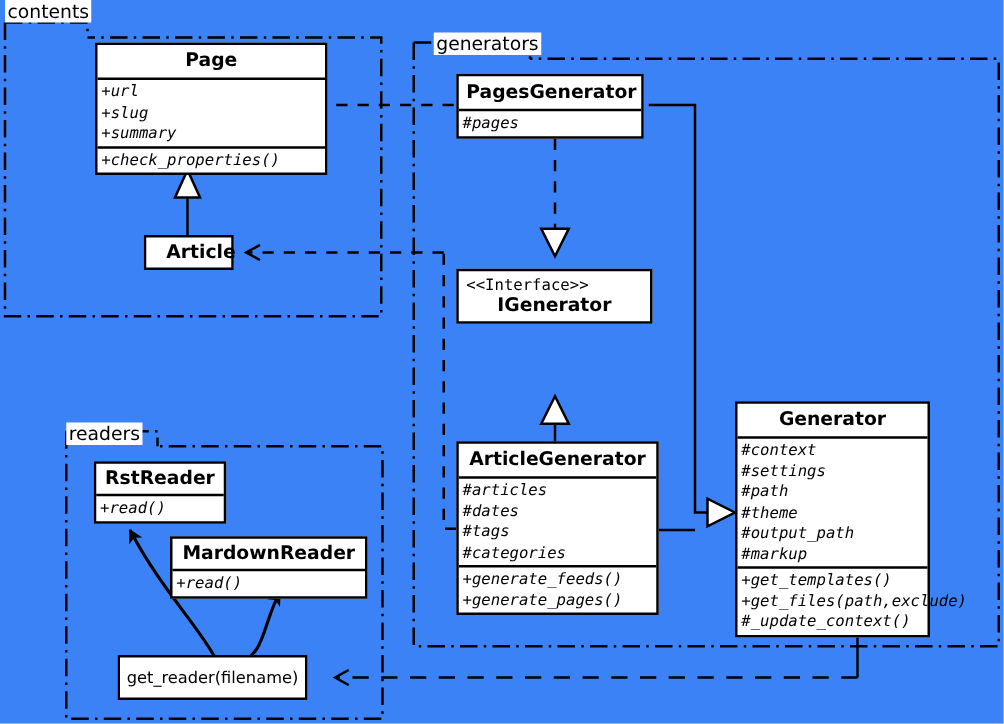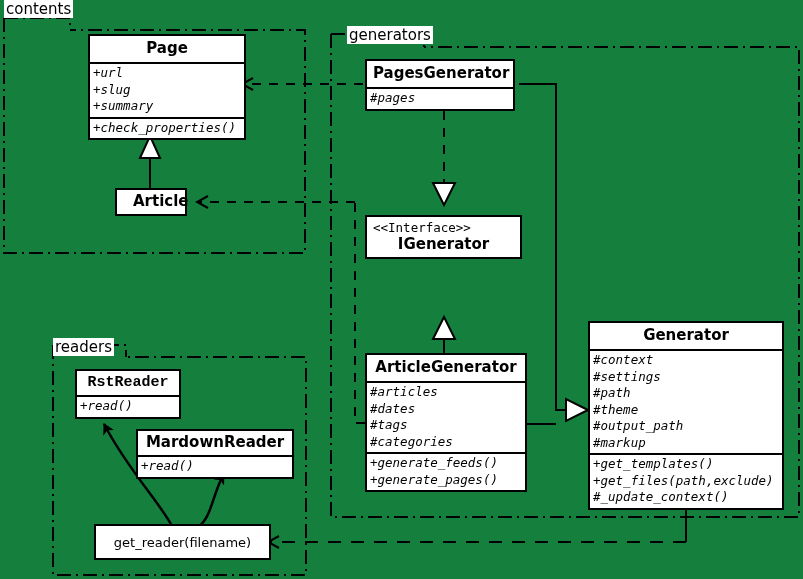--- a/index.html
+++ b/index.html
@@ -7,21 +7,21 @@
     padding: 0;
     background: #ffffff;
   }
   body {
     font-family: "DejaVu Sans", sans-serif;
   }
   #canvas {
     position: relative;
     width: 803px;
     height: 579px;
-    background: #15803d;
+    background: #3b82f6;
     overflow: hidden;
   }
   svg#diagram {
     position: absolute;
     left: 0;
     top: 0;
     width: 803px;
     height: 579px;
   }
   
@@ -165,21 +165,21 @@
       <path d="M196,528 C212,520 212,494 224,474" fill="none" stroke="#000" stroke-width="2.5" marker-end="url(#solid-arrow)"></path>
     </g>
   </svg>
 
   <div class="pkg-label" style="left:4px; top:0px;">contents</div>
 
   <div class="pkg-label" style="left:347px; top:26px;">generators</div>
 
   <div class="pkg-label" style="left:53px; top:338px;">readers</div>
 
-  <div class="uml-box" style="left:88px; top:34px; width:158px;">
+  <div class="uml-box" style="left:76px; top:34px; width:186px;">
     <div class="uml-title">Page</div>
     <div class="uml-compartment">
       <div>+url</div>
       <div>+slug</div>
       <div>+summary</div>
     </div>
     <div class="uml-compartment">
       <div>+check_properties()</div>
     </div>
   </div>
@@ -209,48 +209,48 @@
       <div>#dates</div>
       <div>#tags</div>
       <div>#categories</div>
     </div>
     <div class="uml-compartment">
       <div>+generate_feeds()</div>
       <div>+generate_pages()</div>
     </div>
   </div>
 
-  <div class="uml-box" style="left:588px; top:321px; width:196px;">
+  <div class="uml-box" style="left:588px; top:321px; width:156px;">
     <div class="uml-title">Generator</div>
     <div class="uml-compartment">
       <div>#context</div>
       <div>#settings</div>
       <div>#path</div>
       <div>#theme</div>
       <div>#output_path</div>
       <div>#markup</div>
     </div>
     <div class="uml-compartment">
       <div>+get_templates()</div>
       <div>+get_files(path,exclude)</div>
       <div>#_update_context()</div>
     </div>
   </div>
 
   <div class="uml-box" style="left:75px; top:369px; width:106px;">
-    <div class="uml-title" style="padding:3px 6px 4px 6px;font-family:Liberation Mono, monospace;">RstReader</div>
+    <div class="uml-title" style="padding:3px 6px 4px 6px;">RstReader</div>
     <div class="uml-compartment">
       <div>+read()</div>
     </div>
   </div>
 
   <div class="uml-box" style="left:136px; top:429px; width:158px;">
     <div class="uml-title" style="padding:3px 6px 4px 6px;">MardownReader</div>
     <div class="uml-compartment">
       <div>+read()</div>
     </div>
   </div>
 
-  <div class="plain-box" style="left:94px; top:524px; width:177px; height:36px;">
+  <div class="plain-box" style="left:94px; top:524px; width:152px; height:36px;">
     <span>get_reader(filename)</span>
   </div>
 
 </div>
 
 </body></html>

